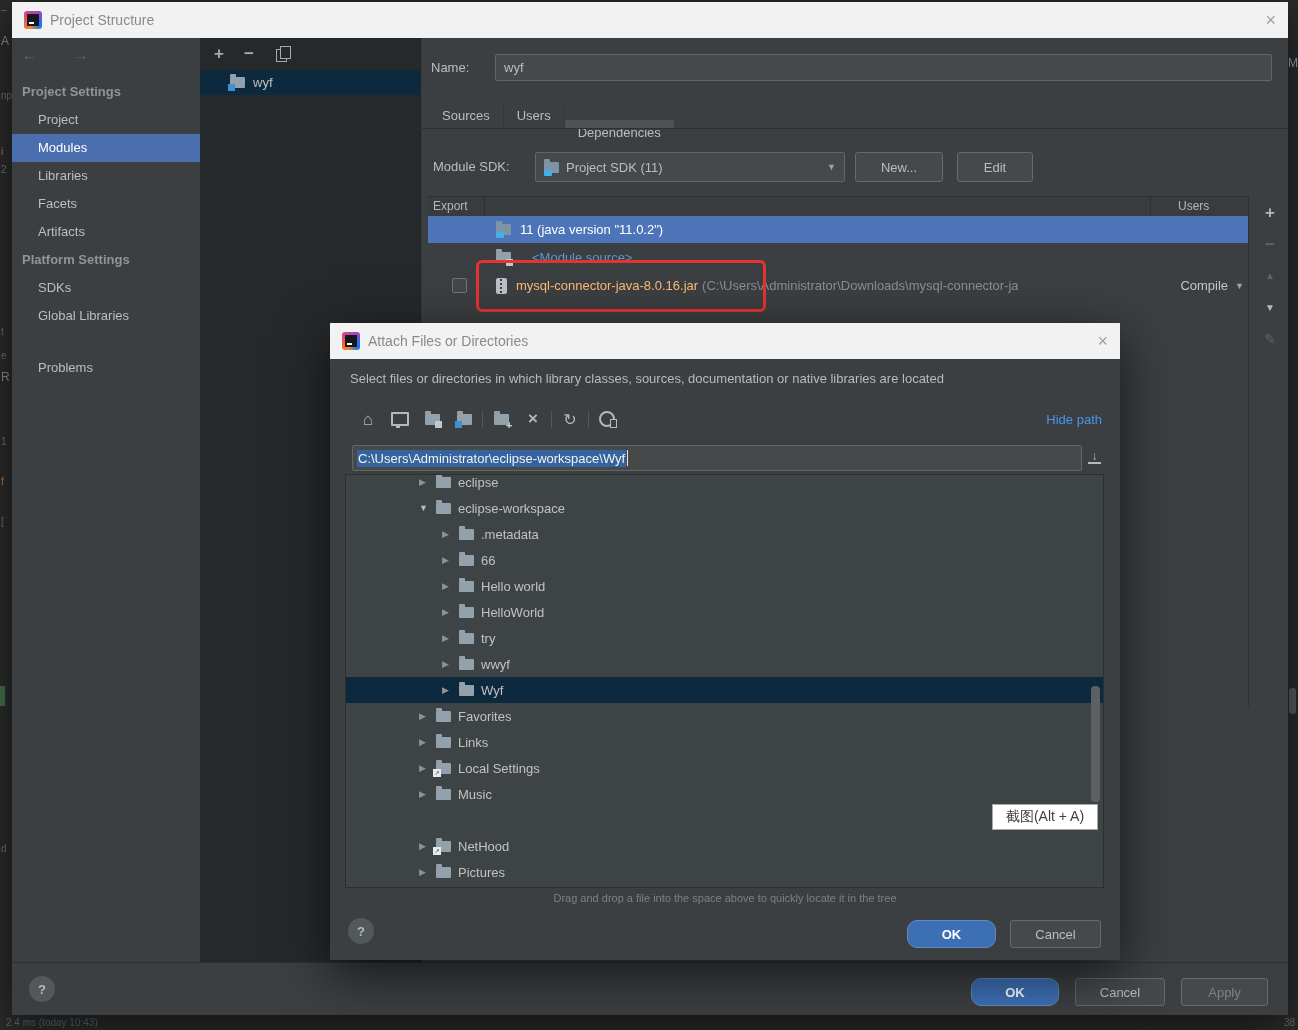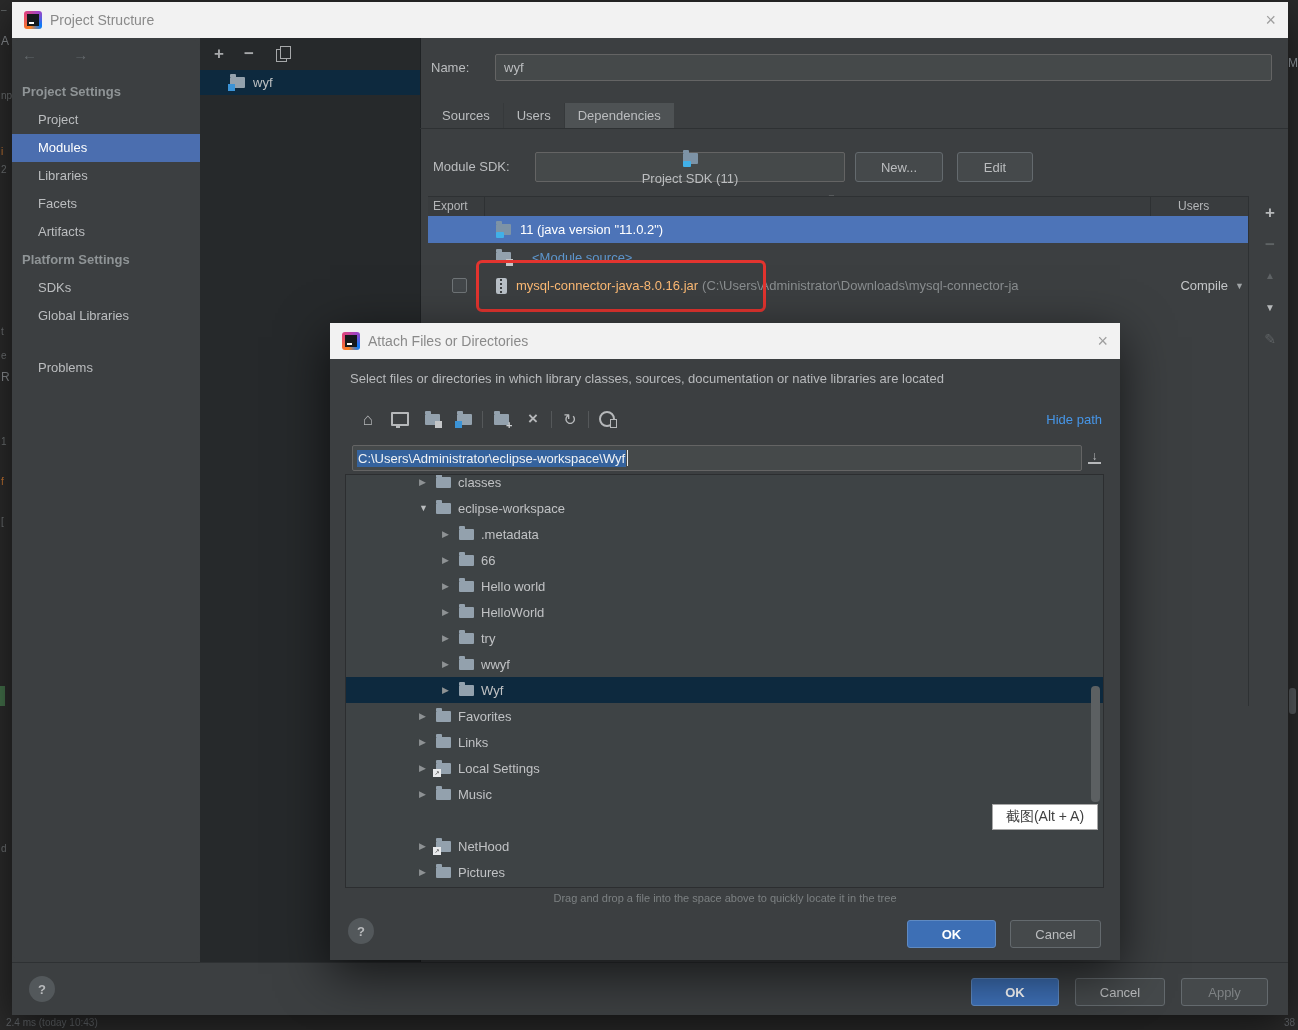--- a/index.html
+++ b/index.html
@@ -63,28 +63,28 @@
   .jar{width:11px;height:16px;background:#b9c0c7;border-radius:2px;position:relative;flex:none;display:inline-block;}
   .jar::before{content:"";position:absolute;left:4px;top:1px;bottom:1px;width:2px;
        background:repeating-linear-gradient(to bottom,#3c3f41 0 2px,transparent 2px 4px);}
 
   
   .lbl{position:absolute;color:#bbbdbf;white-space:nowrap;}
   .field{background:#45494a;border:1px solid #646464;border-radius:2px;box-sizing:border-box;color:#bbbdbf;font-size:13px;font-family:"Liberation Sans",sans-serif;}
   input.field{padding:0 8px;outline:none;}
   .tabs{position:absolute;left:417px;top:65px;height:25px;display:flex;}
   .tab{padding:0 13px;line-height:25px;color:#bbbdbf;border-right:1px solid #36393b;cursor:default;white-space:nowrap;}
-  .tab.sel{background:#4e5254;border-right:none;}
+  .tab.sel{background:#4e5254;border-right:none;margin-top:17px;}
   .tabline{position:absolute;left:408px;right:0;top:90px;height:1px;background:#2e3133;}
-  .combo{position:absolute;display:flex;align-items:center;padding:0 8px;gap:7px;cursor:default;flex-direction:column;}
+  .combo{position:absolute;display:flex;align-items:center;padding:0 8px;gap:7px;cursor:default;}
   .combo .arr{margin-left:auto;color:#9fa3a5;font-size:9px;}
   .arr::before{content:"▼";}
   .btn{position:absolute;background:#45494b;border:1px solid #646a6e;border-radius:3px;color:#bbbdbf;
        display:flex;align-items:center;justify-content:center;box-sizing:border-box;cursor:default;white-space:nowrap;}
-  .btn-blue{background:#3d6fb5;border-color:#5f8ac2;color:#fff;font-weight:bold;}
+  .btn-blue{background:#3d6fb5;border-color:#5f8ac2;color:#fff;font-weight:bold;border-radius:10px;}
   .btn-dis{color:#7e8284;}
 
   
   .dep{position:absolute;left:416px;top:158px;width:820px;}
   .dep-h{position:relative;height:20px;background:#393c3e;border-top:1px solid #2e3133;border-bottom:1px solid #2e3133;font-size:12px;color:#b4b6b8;}
   .dep-h .exp{position:absolute;left:5px;top:2px;}
   .dep-h .sco{position:absolute;left:750px;top:2px;}
   .hdiv{position:absolute;top:0;bottom:0;width:1px;background:#2e3133;}
   .drow{position:absolute;left:0;width:820px;height:27px;display:flex;align-items:center;}
   .drow .ic{margin-left:68px;margin-right:9px;}
@@ -312,21 +312,21 @@
     <div class="path-field field">
       <span class="path-sel">C:\Users\Administrator\eclipse-workspace\Wyf</span>
       <span class="caret"></span>
     </div>
     <span class="i-dl"></span>
 
     <div class="treebox">
       <div class="trow lvl0" style="top:-6px">
           <span class="arrow i-col"></span>
           <span class="fold"></span>
-          <span>classes</span>
+          <span>eclipse</span>
         </div>
       <div class="trow lvl0" style="top:20px">
           <span class="arrow i-exp"></span>
           <span class="fold"></span>
           <span>eclipse-workspace</span>
         </div>
       <div class="trow lvl1" style="top:46px">
           <span class="arrow i-col"></span>
           <span class="fold"></span>
           <span>.metadata</span>

